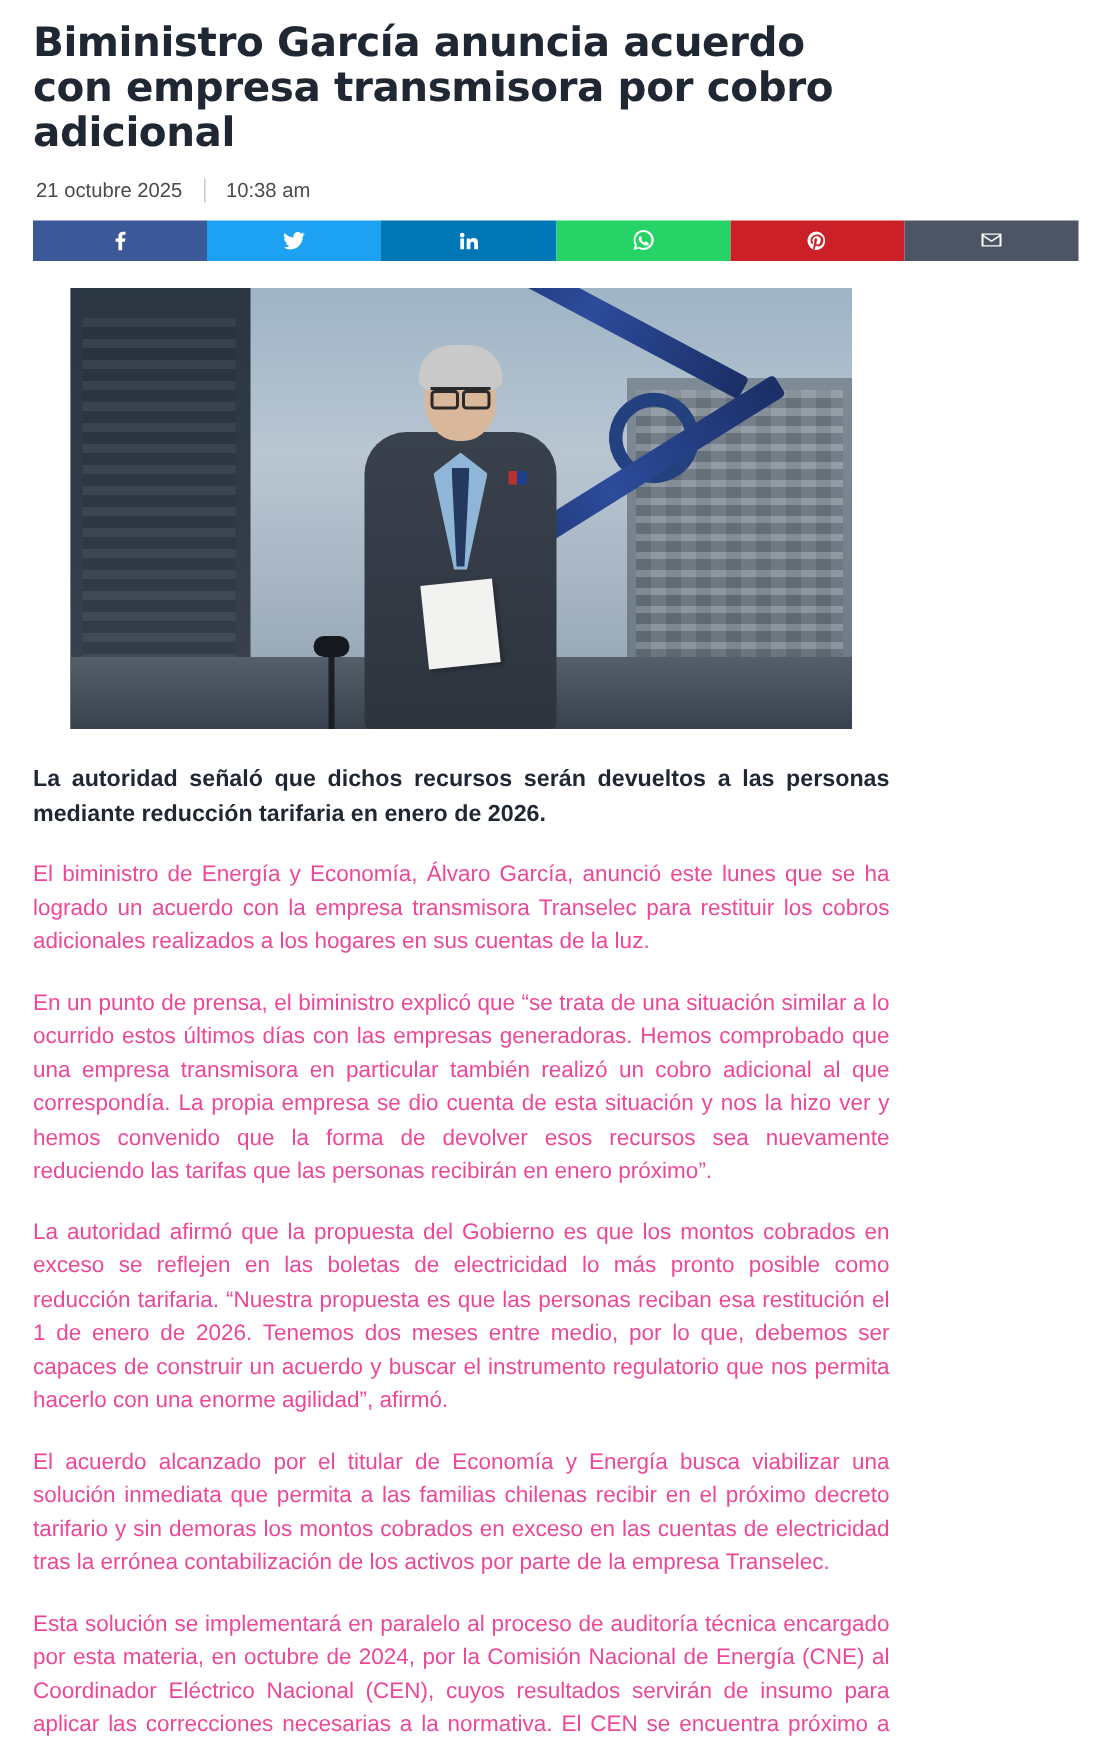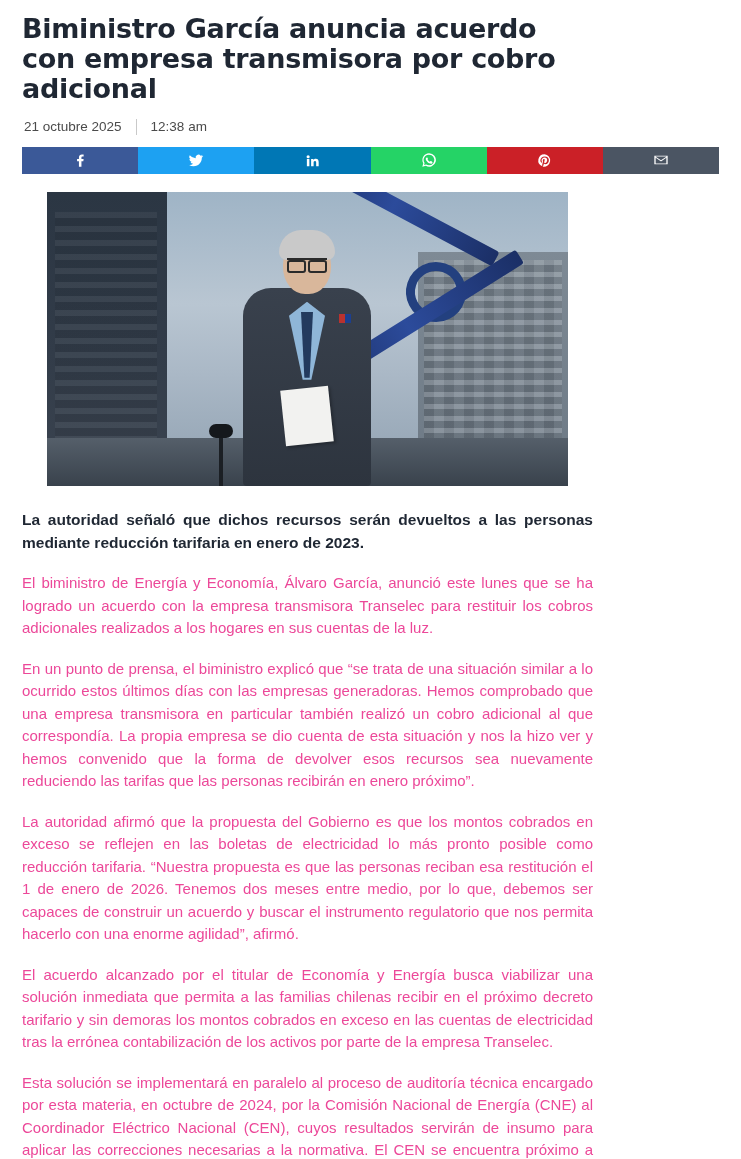--- a/index.html
+++ b/index.html
@@ -177,21 +177,21 @@
 </head>
 <body>
 
 <div class="page">
 
   <h1 class="article-title">Biministro García anuncia acuerdo con empresa transmisora por cobro adicional</h1>
 
   <div class="meta-row">
     <span class="meta-date">21 octubre 2025</span>
     <span class="meta-sep"></span>
-    <span class="meta-time">12:38 am</span>
+    <span class="meta-time">10:38 am</span>
   </div>
 
   <div class="share-bar">
     <button class="share-btn" style="background:#3b5998" title="Compartir en Facebook">
       <span>
         <svg width="15" height="15" viewBox="0 0 24 24" fill="#ffffff">
             <path d="M13.5 22v-9h3l.5-3.5h-3.5V7.3c0-1 .3-1.7 1.8-1.7H17V2.4C16.7 2.4 15.5 2.3 14.2 2.3c-2.8 0-4.7 1.7-4.7 4.8v2.4H6.5V13h3v9h4z"></path>
           </svg>
       </span>
     </button>
@@ -247,21 +247,21 @@
       <div class="person-flag"></div>
       <div class="person-head"></div>
       <div class="person-hair"></div>
       <div class="person-glasses"></div>
       <div class="person-papers"></div>
       <div class="mic-stand"></div>
       <div class="mic-head"></div>
     </div>
   </div>
 
-  <p class="lead">La autoridad señaló que dichos recursos serán devueltos a las personas mediante reducción tarifaria en enero de 2023.</p>
+  <p class="lead">La autoridad señaló que dichos recursos serán devueltos a las personas mediante reducción tarifaria en enero de 2026.</p>
 
   <p class="body-text">El biministro de Energía y Economía, Álvaro García, anunció este lunes que se ha logrado un acuerdo con la empresa transmisora Transelec para restituir los cobros adicionales realizados a los hogares en sus cuentas de la luz.</p>
   <p class="body-text">En un punto de prensa, el biministro explicó que “se trata de una situación similar a lo ocurrido estos últimos días con las empresas generadoras. Hemos comprobado que una empresa transmisora en particular también realizó un cobro adicional al que correspondía. La propia empresa se dio cuenta de esta situación y nos la hizo ver y hemos convenido que la forma de devolver esos recursos sea nuevamente reduciendo las tarifas que las personas recibirán en enero próximo”.</p>
   <p class="body-text">La autoridad afirmó que la propuesta del Gobierno es que los montos cobrados en exceso se reflejen en las boletas de electricidad lo más pronto posible como reducción tarifaria. “Nuestra propuesta es que las personas reciban esa restitución el 1 de enero de 2026. Tenemos dos meses entre medio, por lo que, debemos ser capaces de construir un acuerdo y buscar el instrumento regulatorio que nos permita hacerlo con una enorme agilidad”, afirmó.</p>
   <p class="body-text">El acuerdo alcanzado por el titular de Economía y Energía busca viabilizar una solución inmediata que permita a las familias chilenas recibir en el próximo decreto tarifario y sin demoras los montos cobrados en exceso en las cuentas de electricidad tras la errónea contabilización de los activos por parte de la empresa Transelec.</p>
   <p class="body-text">Esta solución se implementará en paralelo al proceso de auditoría técnica encargado por esta materia, en octubre de 2024, por la Comisión Nacional de Energía (CNE) al Coordinador Eléctrico Nacional (CEN), cuyos resultados servirán de insumo para aplicar las correcciones necesarias a la normativa.  El CEN se encuentra próximo a iniciar un segundo llamado a licitación destinado a seleccionar al consultor que llevará a cabo la auditoría, luego de un primer llamado que fue declarado desierto.</p>
 
 </div>
 
 </body></html>

